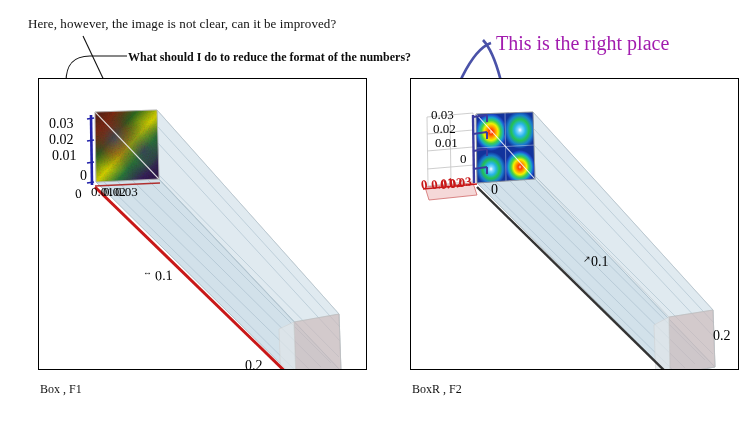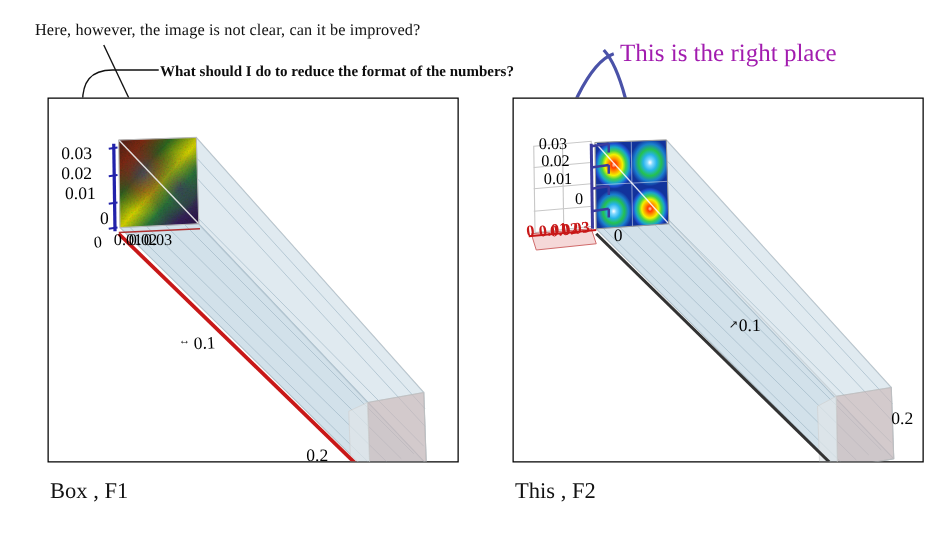--- a/index.html
+++ b/index.html
@@ -40,21 +40,21 @@
     position:absolute;
     left:531px; top:104px;
     font-size:12.5px;
     color:#101010;
     white-space:nowrap;
   }
 
   
   .caption{
     position:absolute;
-    font-size:18px;
+    font-size:12px;
     color:#111;
     white-space:nowrap;
   }
   .caption.left{left:40px; top:382px;}
   .caption.right{left:412px; top:382px;}
 
   
   .panel{
     position:absolute;
     border:1.3px solid #000;
@@ -351,15 +351,15 @@
 
       <div class="ticks">
         <div class="tick black" style="left:180px;top:176px;font-size:14px;">0.1</div>
         <div class="tick black" style="left:302px;top:250px;font-size:14px;">0.2</div>
       </div>
       <div class="arrowhead-mini" style="left:172px;top:175px;">↗</div>
     </div>
   </div>
 
   <div class="caption left">Box , F1</div>
-  <div class="caption right">This , F2</div>
+  <div class="caption right">BoxR , F2</div>
 
 </div>
 
 </body></html>

